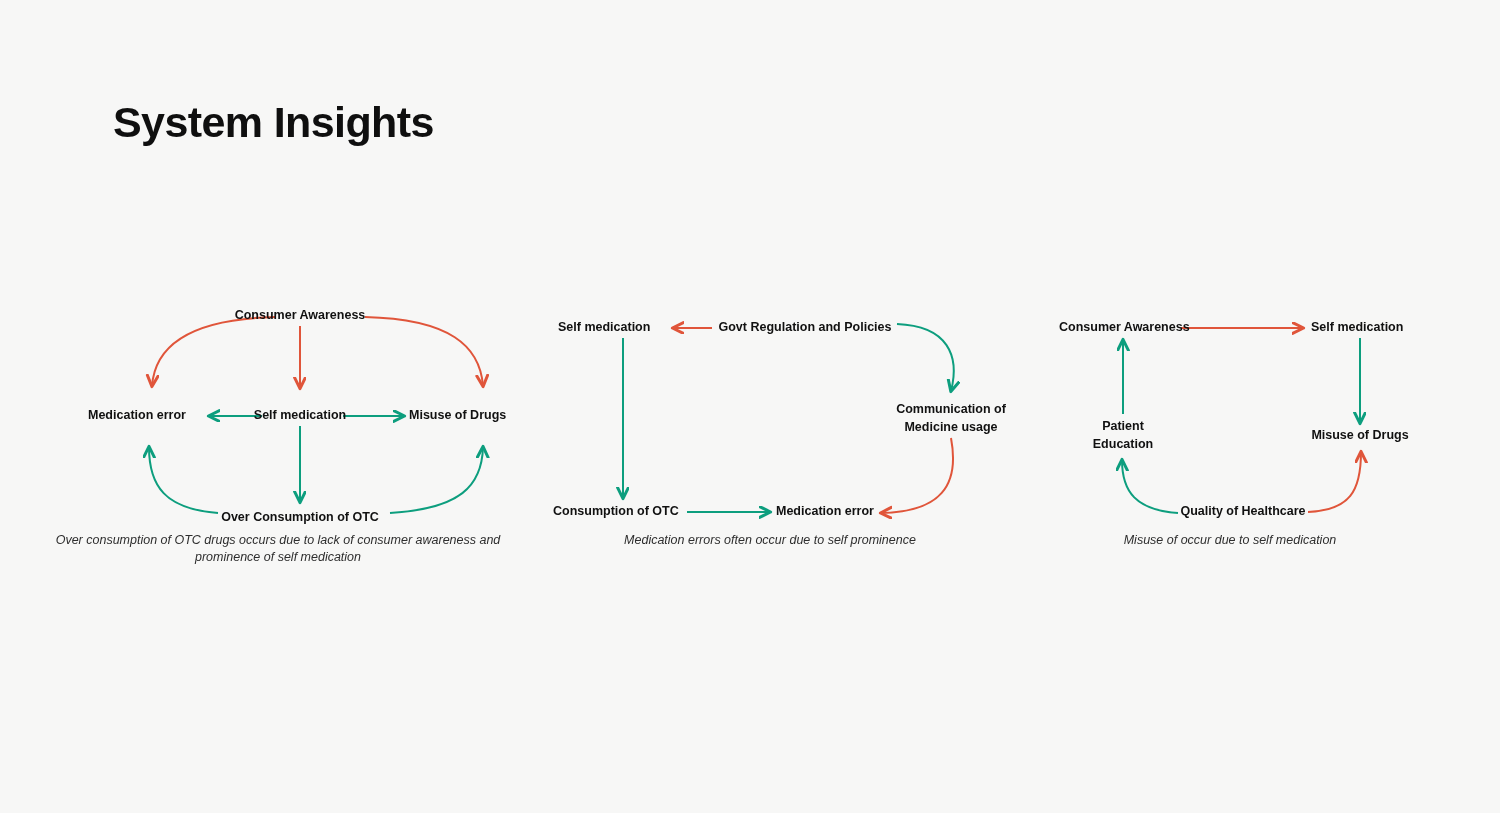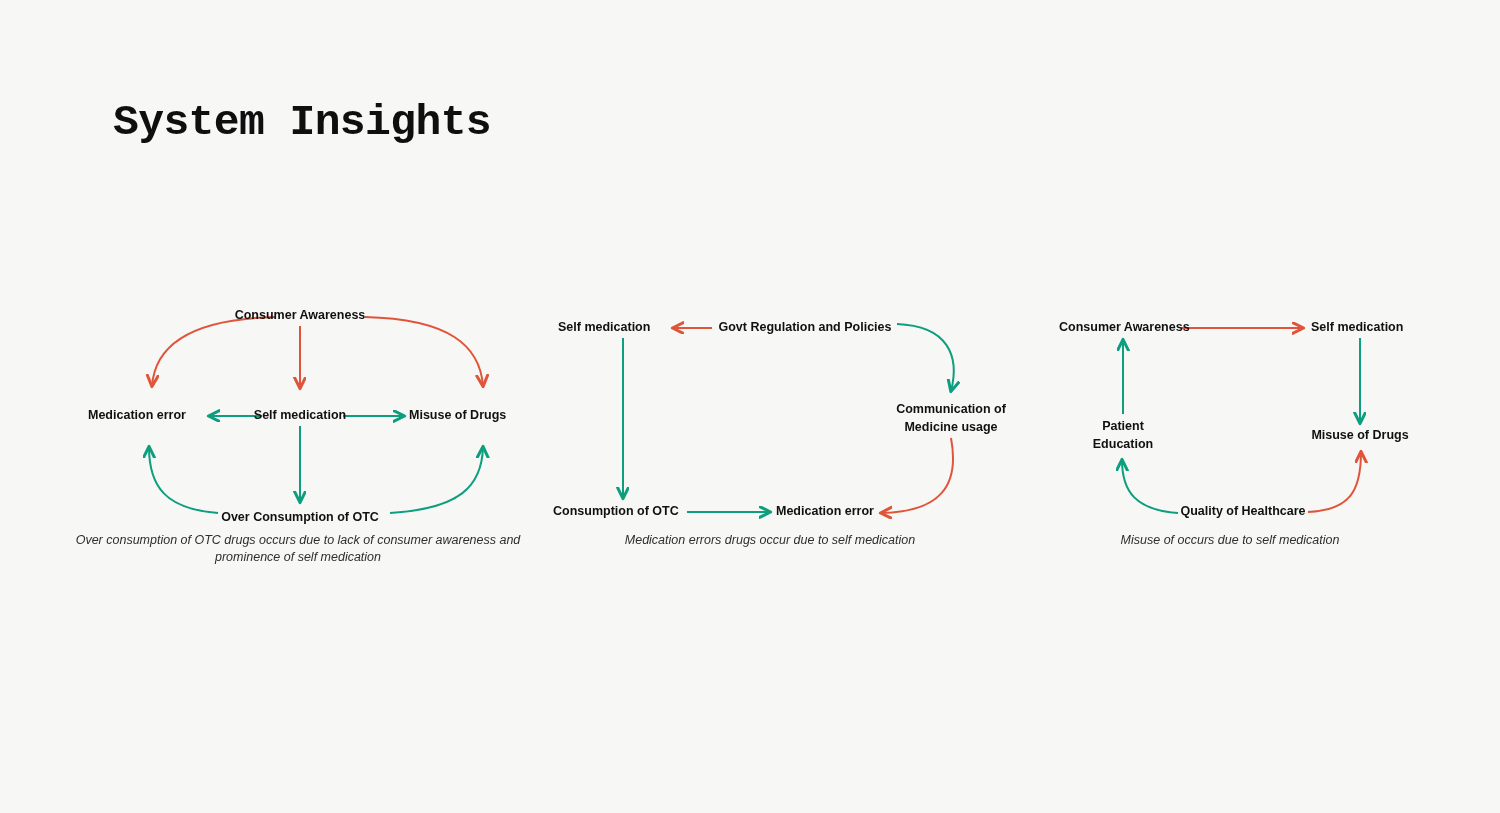--- a/index.html
+++ b/index.html
@@ -19,21 +19,20 @@
   #page-title {
     position: absolute;
     left: 113px;
     top: 72px;
     font-size: 43px;
     font-weight: bold;
     letter-spacing: -0.6px;
     color: #0f0f0f;
     line-height: 1;
     white-space: nowrap;
-    font-family: Liberation Mono, monospace;
   }
   .diagram-block {
     position: absolute;
     top: 286px;
   }
   #diagram-1 { left: 60px;   width: 480px; }
   #diagram-2 { left: 540px;  width: 500px; }
   #diagram-3 { left: 1040px; width: 420px; }
 
   .diagram-svg {
@@ -59,21 +58,21 @@
 
   .caption {
     position: absolute;
     font-family: "Liberation Sans", sans-serif;
     font-style: italic;
     font-size: 12.5px;
     line-height: 1.35;
     color: #2e2e2e;
     text-align: center;
   }
-  #caption-1 { left: 68px;   top: 532px; width: 460px; }
+  #caption-1 { left: 48px;   top: 532px; width: 460px; }
   #caption-2 { left: 560px;  top: 532px; width: 420px; }
   #caption-3 { left: 1040px; top: 532px; width: 380px; }
 </style>
 </head>
 <body>
 
 <h1 id="page-title">System Insights</h1>
 
 <div class="diagram-block" id="diagram-1">
   <svg class="diagram-svg" width="480" height="250" viewBox="0 0 480 250">
@@ -133,21 +132,21 @@
     <path class="edge edge-red" d="M 411,152 C 420,200 400,226 341,227" marker-end="url(#ah-red-2)"></path>
 
     <text class="node-label anchor-start" x="18" y="42">Self medication</text>
     <text class="node-label anchor-middle" x="265" y="42">Govt Regulation and Policies</text>
     <text class="node-label anchor-middle" x="411" y="124">Communication of</text>
     <text class="node-label anchor-middle" x="411" y="142">Medicine usage</text>
     <text class="node-label anchor-start" x="13" y="226">Consumption of OTC</text>
     <text class="node-label anchor-start" x="236" y="226">Medication error</text>
   </svg>
 </div>
-<div class="caption" id="caption-2">Medication errors drugs occur due to self medication</div>
+<div class="caption" id="caption-2">Medication errors often occur due to self prominence</div>
 
 <div class="diagram-block" id="diagram-3">
   <svg class="diagram-svg" width="420" height="250" viewBox="0 0 420 250">
     <defs>
       <marker id="ah-red-3" markerWidth="7" markerHeight="7" refX="5.6" refY="3.2" orient="auto">
         <path d="M0.4,0.5 L5.9,3.2 L0.4,5.9" fill="none" stroke="#e0553a" stroke-width="1.5" stroke-linecap="round" stroke-linejoin="round"></path>
       </marker>
       <marker id="ah-green-3" markerWidth="7" markerHeight="7" refX="5.6" refY="3.2" orient="auto">
         <path d="M0.4,0.5 L5.9,3.2 L0.4,5.9" fill="none" stroke="#0d9e7e" stroke-width="1.5" stroke-linecap="round" stroke-linejoin="round"></path>
       </marker>
@@ -164,13 +163,13 @@
     <path class="edge edge-red" d="M 268,226 C 310,224 321,205 321,166" marker-end="url(#ah-red-3)"></path>
 
     <text class="node-label anchor-start" x="19" y="42">Consumer Awareness</text>
     <text class="node-label anchor-start" x="271" y="42">Self medication</text>
     <text class="node-label anchor-middle" x="83" y="141">Patient</text>
     <text class="node-label anchor-middle" x="83" y="159">Education</text>
     <text class="node-label anchor-middle" x="320" y="150">Misuse of Drugs</text>
     <text class="node-label anchor-middle" x="203" y="226">Quality of Healthcare</text>
   </svg>
 </div>
-<div class="caption" id="caption-3">Misuse of occurs due to self medication</div>
+<div class="caption" id="caption-3">Misuse of occur due to self medication</div>
 
 </body></html>

